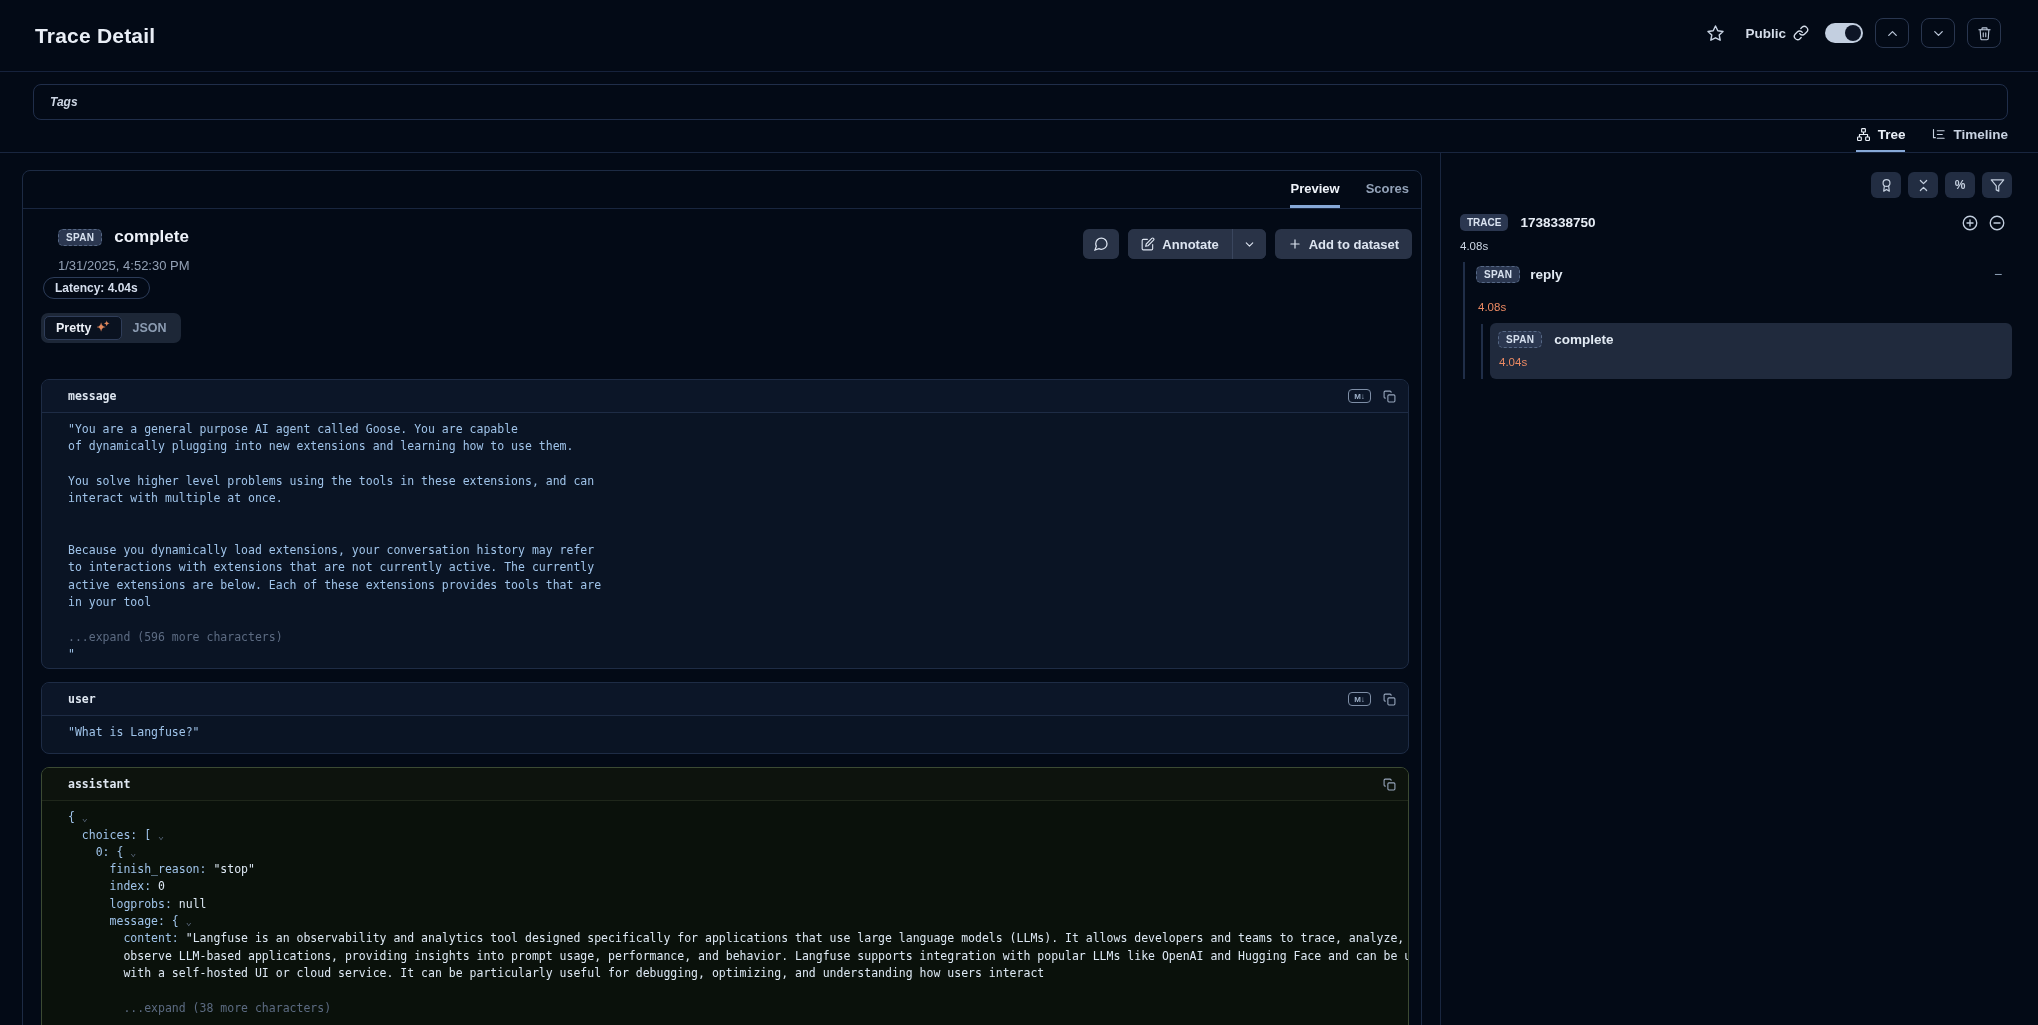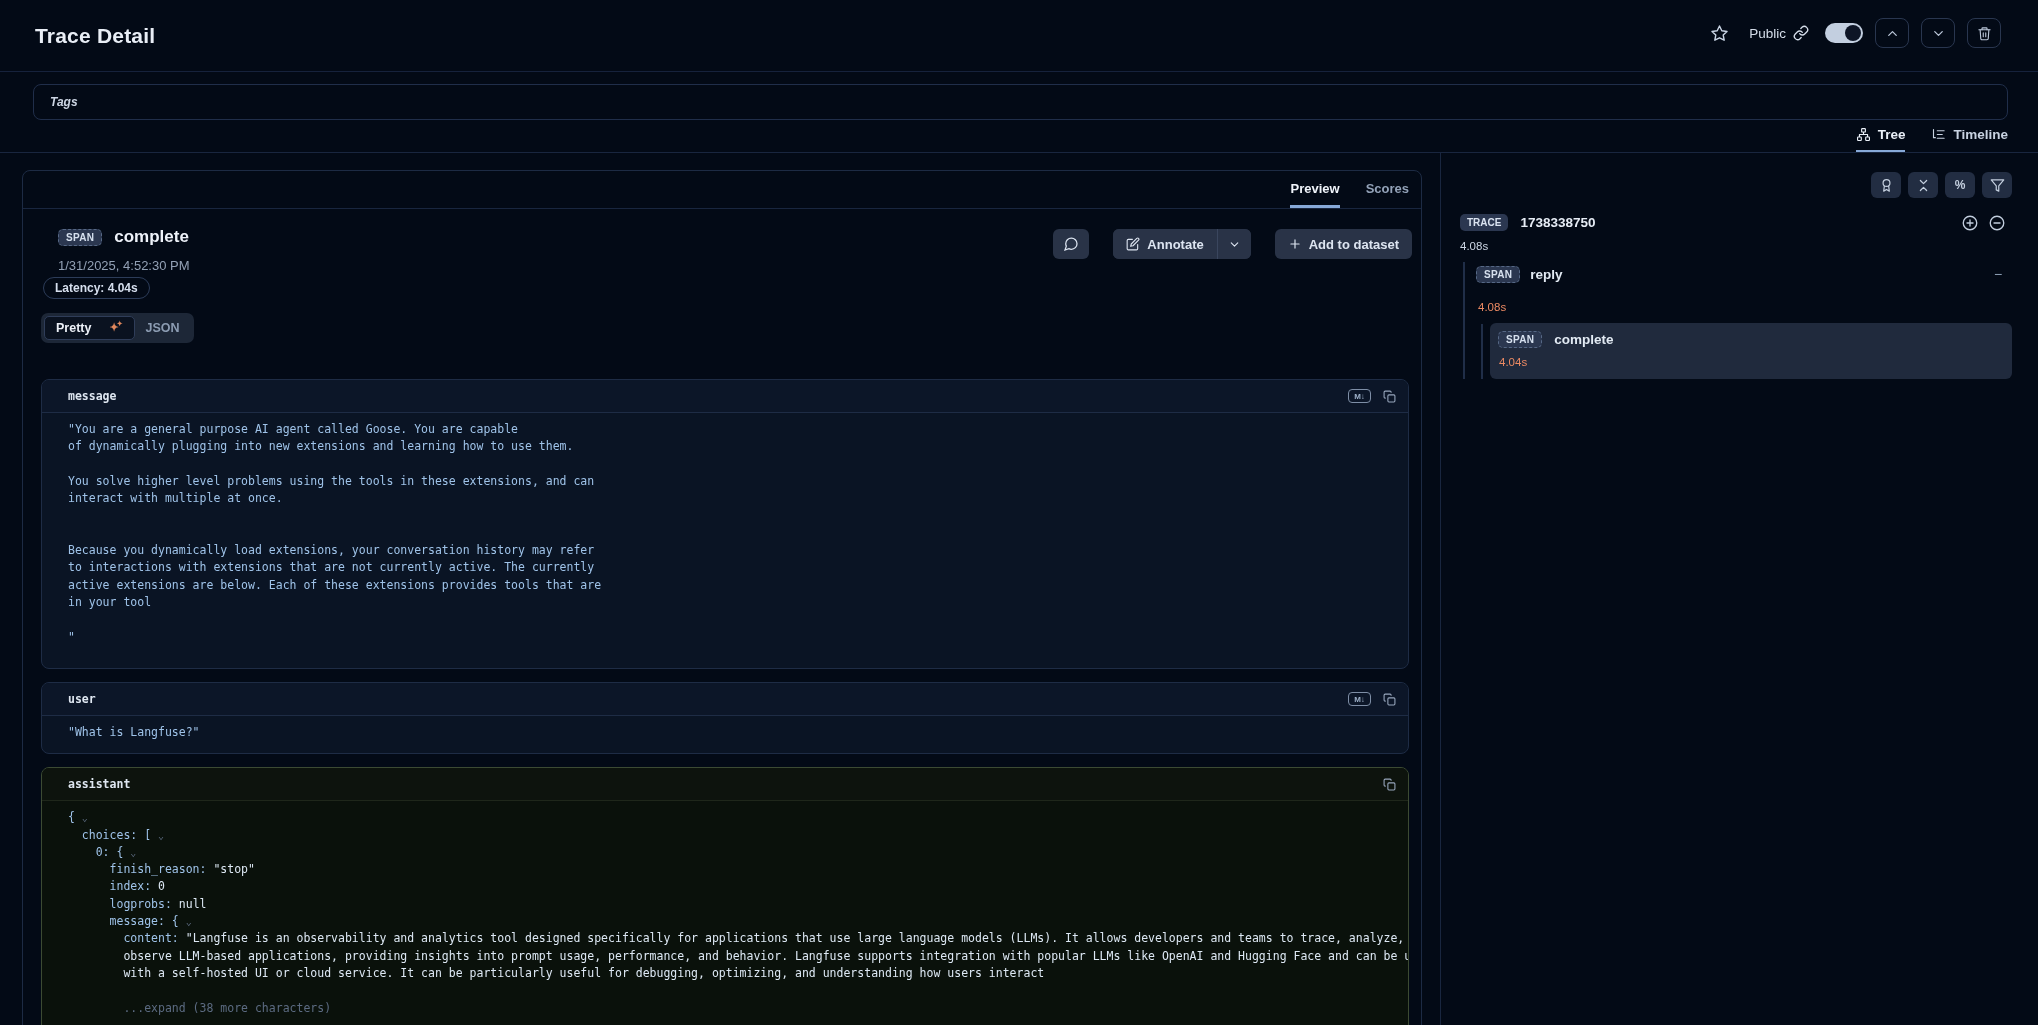--- a/index.html
+++ b/index.html
@@ -11,21 +11,21 @@
     position:relative;
   }
   svg { display:block; }
 
   
   .app-header { position:absolute; left:0; top:0; width:2038px; height:72px; border-bottom:1px solid #16223c; }
   .page-title { position:absolute; left:35px; top:24px; font-size:21px; font-weight:800; letter-spacing:.2px; color:#e9eef6; }
   .header-right { position:absolute; right:37px; top:16px; display:flex; align-items:center; gap:12px; height:34px; }
   .ghost-icon { background:none; border:none; cursor:pointer; display:flex; align-items:center; justify-content:center; color:#c9d4e4; }
   .public-wrap { display:flex; align-items:center; gap:7px; margin-left:8px; color:#d5dde9; }
-  .public-label { font-size:13.5px; font-weight:400; }
+  .public-label { font-size:13.5px; font-weight:700; }
   .toggle { width:38px; height:20px; border-radius:999px; background:#c3cfe0; position:relative; cursor:pointer; margin-left:4px; }
   .toggle .knob { position:absolute; right:2px; top:2px; width:16px; height:16px; border-radius:50%; background:#0d1526; }
   .icon-btn-outline { width:34px; height:30px; border:1px solid #29364f; border-radius:8px; background:transparent; display:flex; align-items:center; justify-content:center; color:#bcc8da; cursor:pointer; }
 
   
   .tags-bar { position:absolute; left:33px; top:84px; width:1975px; height:36px; border:1px solid #202e4a; border-radius:8px; display:flex; align-items:center; padding-left:16px; cursor:pointer;font-style:italic; }
   .tags-label { font-size:12px; font-weight:700; color:#ccd5e3; }
 
   
   .view-tabs-line { position:absolute; left:0; top:152px; width:2038px; height:1px; background:#19263f; }
@@ -41,29 +41,29 @@
   .panel-tabs { position:absolute; top:0; left:0; right:0; height:38px; border-bottom:1px solid #19263f; display:flex; justify-content:flex-end; gap:26px; padding-right:12px; }
   .panel-tab { font-size:13px; font-weight:700; color:#93a2b8; display:flex; align-items:flex-end; padding-bottom:9px; border-bottom:3px solid transparent; cursor:pointer; }
   .panel-tab.active { color:#f0f4fa; border-bottom-color:#87a9d8; }
 
   .badge { display:inline-flex; align-items:center; font-size:10px; font-weight:800; letter-spacing:.3px; color:#d6e0ee; background:#2b3750; border:1px dashed #566885; border-radius:5px; padding:2px 7px; }
   .span-row { position:absolute; top:56px; left:35px; display:flex; align-items:center; gap:12px; }
   .span-name { font-size:17px; font-weight:800; color:#eef2f9; }
   .date-line { position:absolute; top:87px; left:35px; font-size:13px; color:#93a1b5; }
   .latency-pill { position:absolute; top:106px; left:20px; margin-left:0; display:inline-flex; align-items:center; height:22px; border:1px solid #2c3c59; border-radius:999px; padding:0 11px; font-size:12px; font-weight:700; color:#d6dfee; }
 
-  .actions { position:absolute; top:58px; right:9px; display:flex; align-items:center; gap:24px;border-radius:7px; }
+  .actions { position:absolute; top:58px; right:9px; display:flex; align-items:center; gap:9px;border-radius:7px; }
   .act-btn { height:30px; background:#293347; border:none; border-radius:6px; color:#dde5f1; font-size:13px; font-weight:700; display:flex; align-items:center; gap:7px; padding:0 13px; cursor:pointer; font-family:inherit; }
   .split { display:flex; align-items:stretch; background:#293347; border-radius:6px; overflow:hidden; }
   .split .act-btn { border-radius:0; }
   .split .sep { width:1px; background:#3a465e; }
   .icon-only { width:36px; padding:0; justify-content:center; }
 
   .format-toggle { position:absolute; top:142px; left:18px; display:flex; align-items:center; background:#1d2737; border-radius:7px; padding:3px; height:30px; }
-  .fmt-seg { display:flex; align-items:center; gap:18px; font-size:12.5px; font-weight:700; padding:0 11px; height:24px; border-radius:5px; color:#8c9cb2; cursor:pointer; }
+  .fmt-seg { display:flex; align-items:center; gap:5px; font-size:12.5px; font-weight:700; padding:0 11px; height:24px; border-radius:5px; color:#8c9cb2; cursor:pointer; }
   .fmt-seg.active { background:#0a1220; border:1px solid #2f3d59; color:#edf1f8; }
   .sparkle { color:#e0875c; font-size:11px; position:relative; top:-1px; }
   .sparkle .s2 { font-size:7px; vertical-align:super; margin-left:-2px; }
 
   
   .messages { position:absolute; top:208px; left:18px; width:1368px; }
   .msg-box { border:1px solid #1e2c45; border-radius:8px; background:#0a1424; margin-bottom:13px; overflow:hidden; }
   .msg-head { height:33px; border-bottom:1px solid #1e2c45; background:#0c1628; display:flex; align-items:center; justify-content:space-between; padding:0 12px 0 26px; }
   .msg-role { font-family:"DejaVu Sans Mono", monospace; font-size:11.5px; font-weight:700; color:#dfe7f1; }
   .head-icons { display:flex; align-items:center; gap:12px; color:#8fa0b8; }
@@ -264,20 +264,21 @@
             <div class="code-line">&nbsp;</div>
             <div class="code-line"><span class="tk-k">You solve higher level problems using the tools in these extensions, and can</span></div>
             <div class="code-line"><span class="tk-k">interact with multiple at once.</span></div>
             <div class="code-line">&nbsp;</div>
             <div class="code-line">&nbsp;</div>
             <div class="code-line"><span class="tk-k">Because you dynamically load extensions, your conversation history may refer</span></div>
             <div class="code-line"><span class="tk-k">to interactions with extensions that are not currently active. The currently</span></div>
             <div class="code-line"><span class="tk-k">active extensions are below. Each of these extensions provides tools that are</span></div>
             <div class="code-line"><span class="tk-k">in your tool</span></div>
             <div class="code-line">&nbsp;</div>
+            <div class="code-line"><span class="tk-d">...expand (596 more characters)</span></div>
             <div class="code-line"><span class="tk-k">"</span></div>
           </div>
       </div>
     </div>
 
     <div class="msg-box user">
       <div class="msg-head">
         <span class="msg-role">user</span>
         <span class="head-icons">
           <button class="md-icon">M↓</button>

